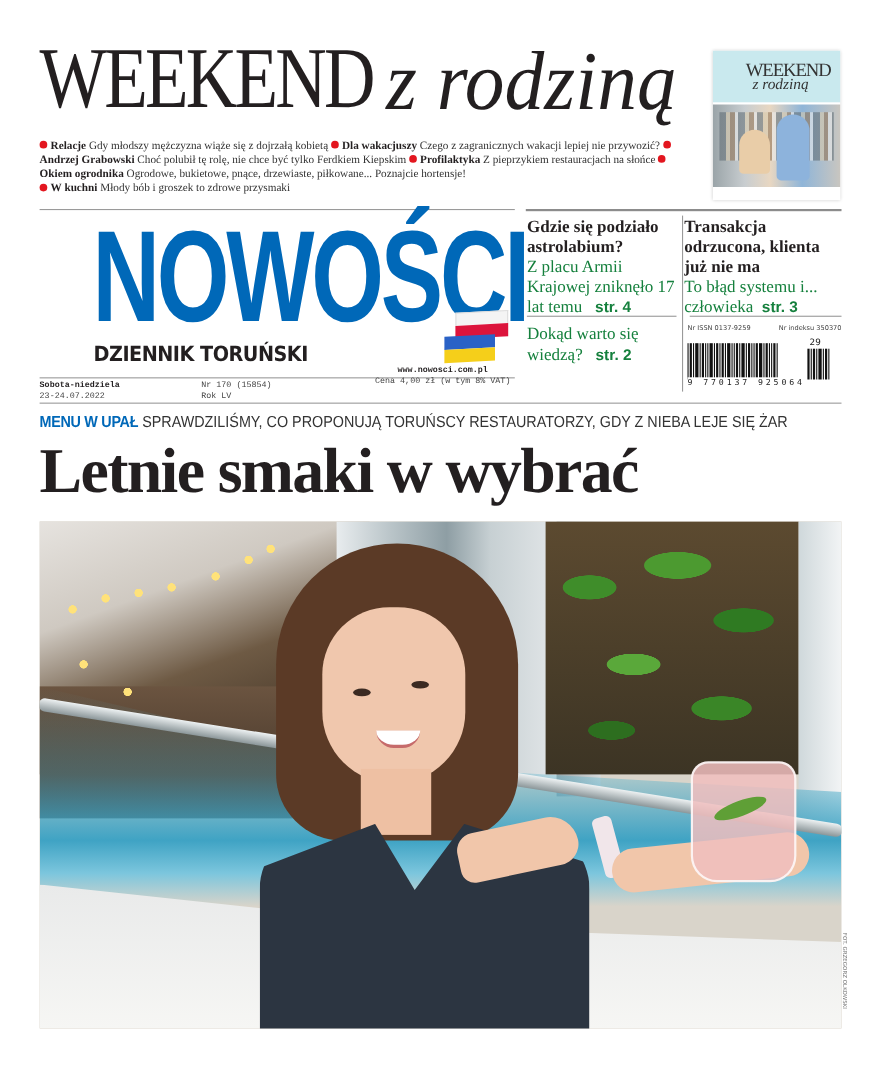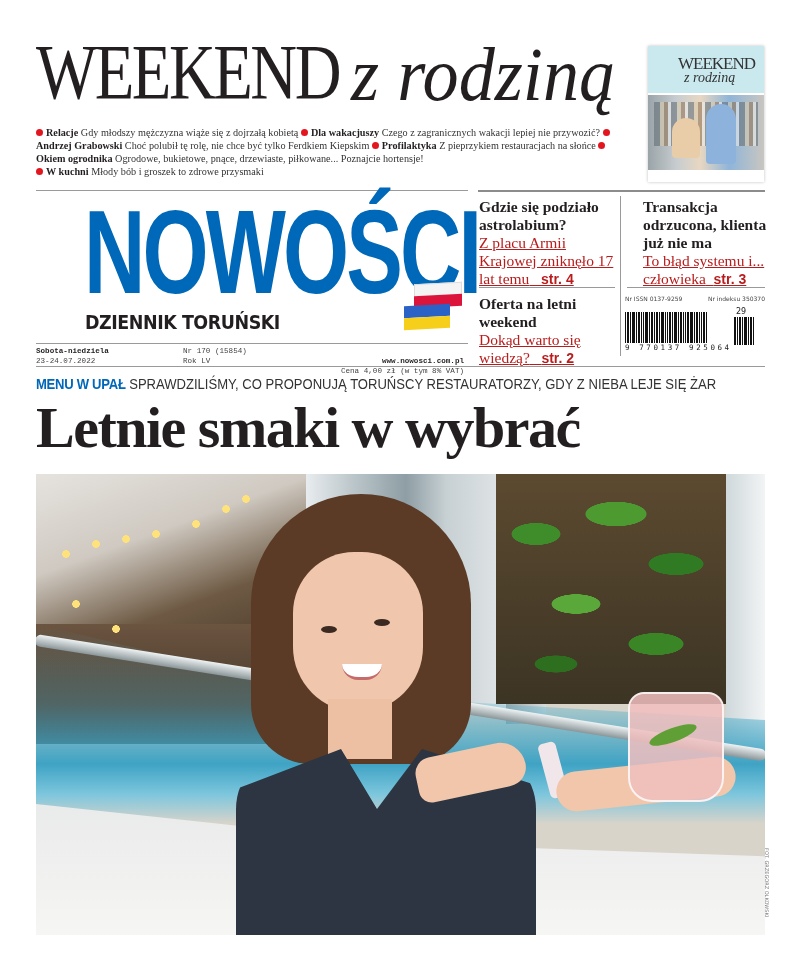--- a/index.html
+++ b/index.html
@@ -56,21 +56,21 @@
   .flag-ua { position: absolute; left: 404px; top: 305px; width: 46px; height: 24px; transform: skewY(-3deg); }
   .flag-ua .b { height: 12px; background: #2a62c6; }
   .flag-ua .y { height: 12px; background: #f5cf1a; }
 
   .meta { position: absolute; font-family: Liberation Mono, monospace; font-size: 7.6px; line-height: 10px; color: #444; }
   .meta b { color: #231f20; }
 
   
   .side { position: absolute; font-family: "Liberation Serif", serif; color: #231f20; }
   .side .h { font-weight: bold; font-size: 15.5px; line-height: 18px; }
-  .side .p { font-size: 15.5px; line-height: 18px; color: #b91c1c; text-decoration: underline; }
+  .side .p { font-size: 15.5px; line-height: 18px; color: #15803d; }
   .side .pg { font-family: "Liberation Sans", sans-serif; font-weight: bold; font-size: 14px; }
   .vline { position: absolute; width: 1px; background: #9a9a9a; }
 
   .barcode-wrap { position: absolute; left: 625px; top: 295px; width: 140px; height: 60px; }
   .bc-label { position: absolute; font-family: "DejaVu Sans", sans-serif; font-size: 6px; color: #444; top: 0; }
   .bc-bars { position: absolute; left: 0; top: 17px; height: 33px; display: flex; align-items: stretch; }
   .bc-bars span { display: block; background: #111; margin-right: 1px; }
   .bc-digits { position: absolute; left: 0; top: 48px; font-family: "DejaVu Sans Mono", monospace; font-size: 7.5px; letter-spacing: 2.6px; color: #222; background: #fff; padding-right: 2px; }
   .bc-addon { position: absolute; left: 109px; top: 22px; height: 28px; display: flex; }
   .bc-addon span { display: block; background: #111; margin-right: 1px; }
@@ -177,37 +177,36 @@
     <div class="b"></div>
     <div class="y"></div>
   </div>
 
 <div class="meta" style="left:36px; top:346px;">
   <b>Sobota-niedziela</b><br><span>23-24.07.2022</span>
 </div>
 <div class="meta" style="left:183px; top:346px;">
   <span>Nr 170 (15854)</span><br><span>Rok LV</span>
 </div>
-<div class="meta" style="right:336px; top:356px; text-align:right;">
+<div class="meta" style="right:336px; top:332px; text-align:center;">
   <b>www.nowosci.com.pl</b><br><span>Cena 4,00 zł (w tym 8% VAT)</span>
 </div>
 
 <div class="side" style="left:479px; top:198px; width:135px;">
   <div class="h">Gdzie się podziało astrolabium?</div>
   <div class="p"><span>Z placu Armii Krajowej zniknęło 17 lat temu</span>&nbsp;&nbsp;&nbsp;<span class="pg">str. 4</span></div>
 </div>
 <div class="vline" style="left:620px; top:196px; height:160px;"></div>
-<div class="side" style="left:643px; top:198px; width:140px;">
+<div class="side" style="left:622px; top:198px; width:140px;">
   <div class="h">Transakcja odrzucona, klienta już nie ma</div>
   <div class="p"><span>To błąd systemu i... człowieka</span>&nbsp;&nbsp;<span class="pg">str. 3</span></div>
 </div>
 <div class="rule" style="left:479px; top:287px; width:136px;"></div>
 <div class="rule" style="left:627px; top:287px; width:138px;"></div>
 <div class="side" style="left:479px; top:295px; width:136px;">
-  <div class="h">Oferta na letni weekend</div>
   <div class="p"><span>Dokąd warto się wiedzą?</span>&nbsp;&nbsp;&nbsp;<span class="pg">str. 2</span></div>
 </div>
 
 <div class="barcode-wrap">
   <div class="bc-label" style="left:0;">Nr ISSN 0137-9259</div>
   <div class="bc-label" style="right:0;">Nr indeksu 350370</div>
   <div class="bc-bars">
     <span style="width:1px"></span>
       <span style="width:2px"></span>
       <span style="width:1px"></span>

